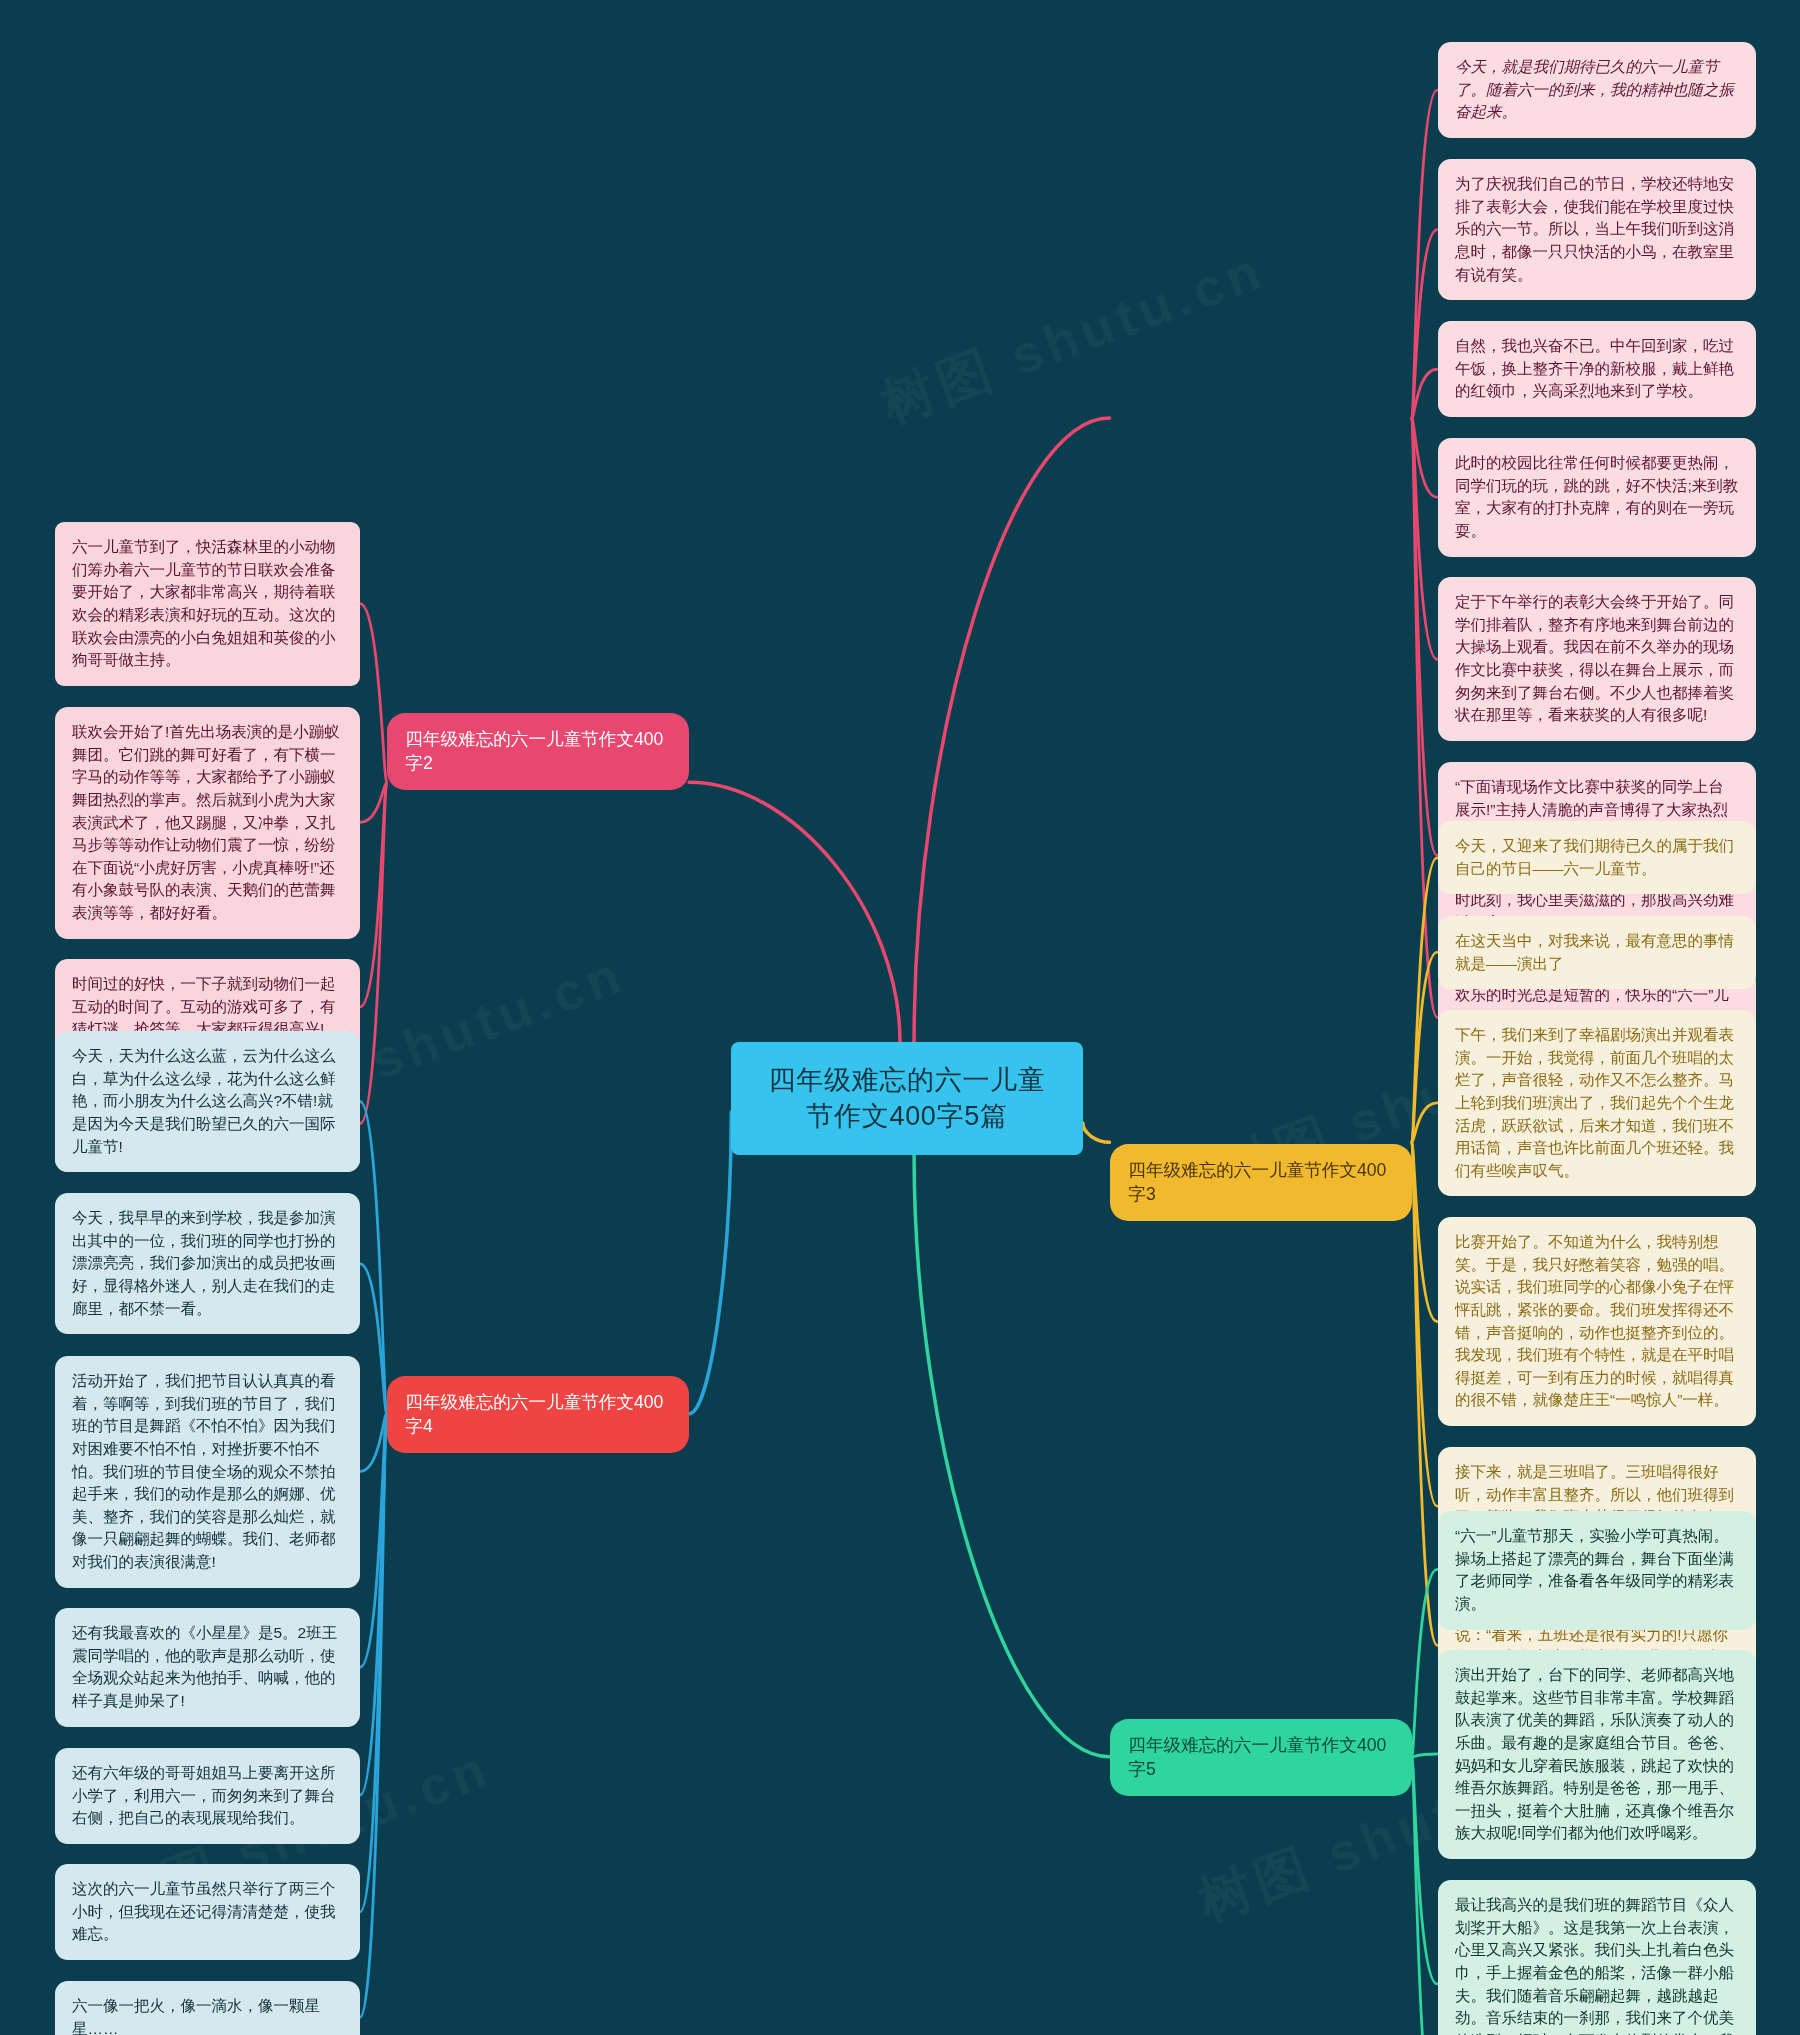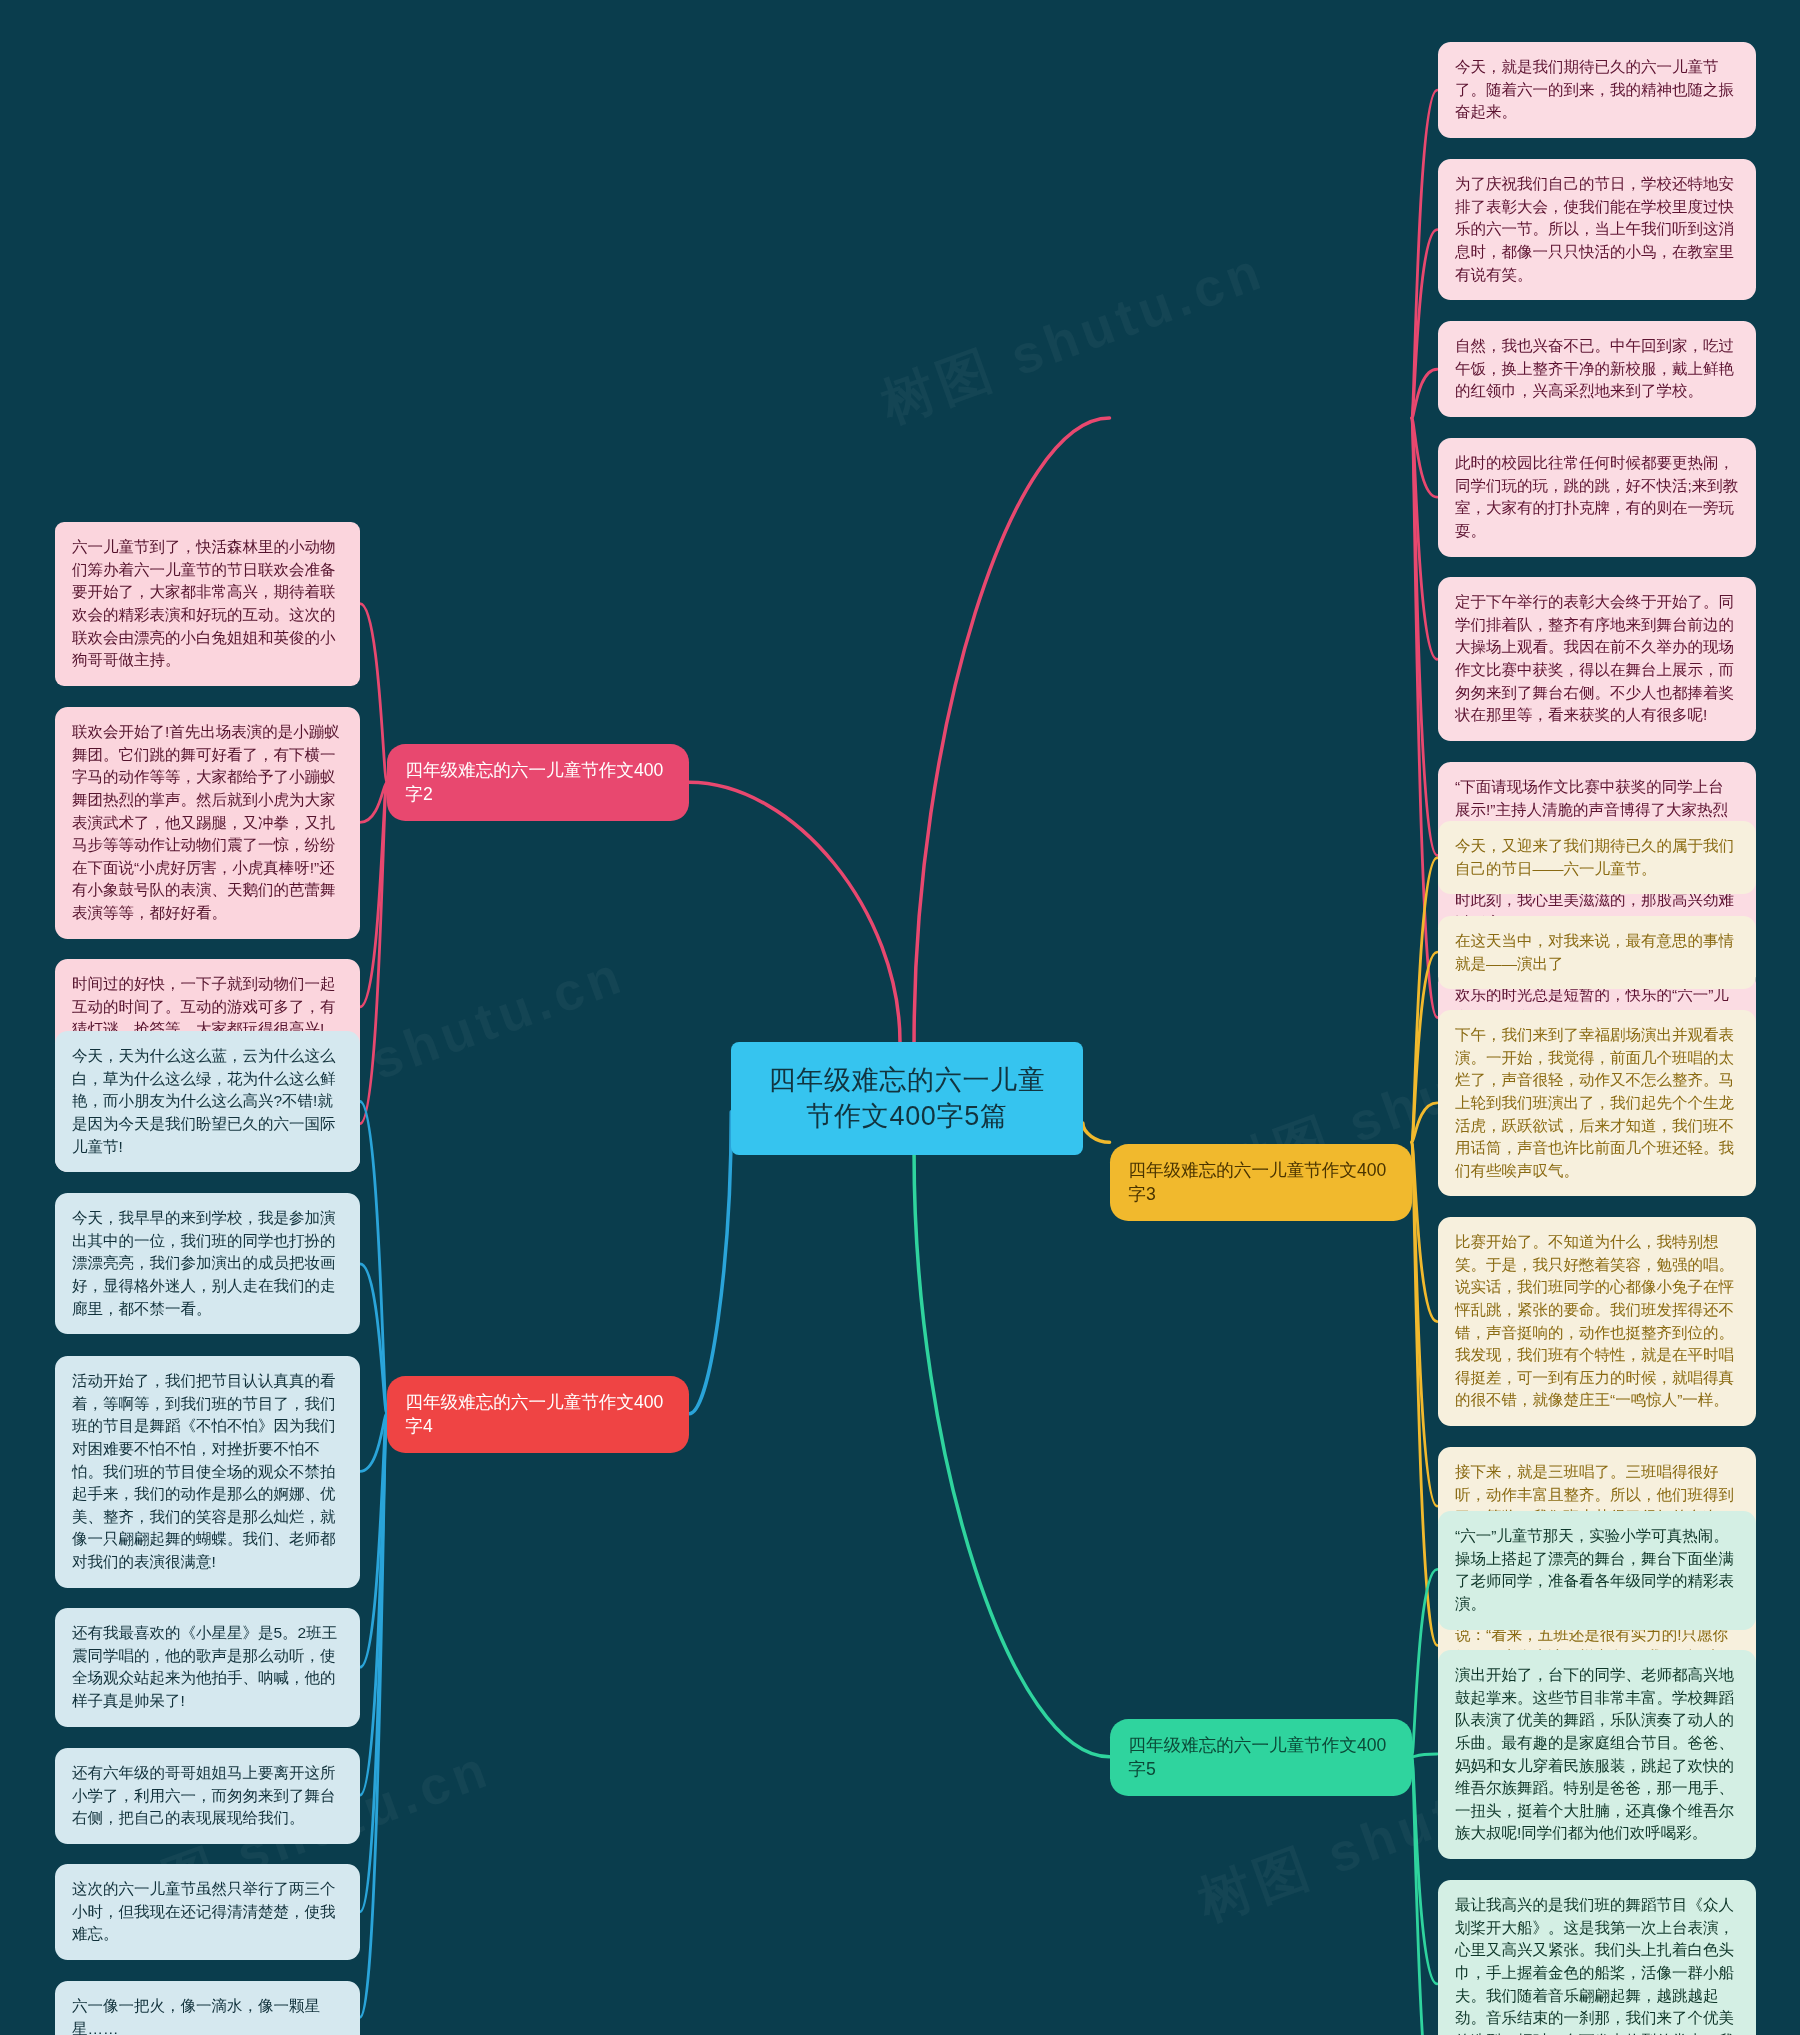--- a/index.html
+++ b/index.html
@@ -60,21 +60,21 @@
     position: absolute;
     width: 302px;
     padding: 14px 18.3px;
     border-radius: 18.3px;
     color: #fff;
     font-size: 17.6px;
     line-height: 1.38;
     z-index: 5;
   }
   .branch.b1 { background: #e8486f; left: 1110px; top: 380px; }
-  .branch.b2 { background: #e8486f; left: 387px;  top: 744px; }
+  .branch.b2 { background: #e8486f; left: 387px;  top: 713px; }
   .branch.b3 { background: #f1b92d; left: 1110px; top: 1104px; color: #4a3400; margin-top: 40px; }
   .branch.b4 { background: #ef4444; left: 387px;  top: 1376px; }
   .branch.b5 { background: #2fd49e; left: 1110px; top: 1719px; color: #0b4a38; }
 
   
   .leaf {
     position: absolute;
     border-radius: 12.7px;
     padding: 14px 17px;
     font-size: 15.5px;
@@ -138,21 +138,21 @@
     </svg>
 
   <div class="root">四年级难忘的六一儿童节作文400字5篇</div>
 
   <div class="branch b2">四年级难忘的六一儿童节作文400字2</div>
   <div class="branch b3">四年级难忘的六一儿童节作文400字3</div>
   <div class="branch b4">四年级难忘的六一儿童节作文400字4</div>
   <div class="branch b5">四年级难忘的六一儿童节作文400字5</div>
 
   <div id="leaf-layer">
-      <div class="leaf pink col-right" style="top: 42px;">今天，就是我们期待已久的六一儿童节了。随着六一的到来，我的精神也随之振奋起来。</div>
+      <div class="leaf pink col-right" style="top: 42px; font-style: italic;">今天，就是我们期待已久的六一儿童节了。随着六一的到来，我的精神也随之振奋起来。</div>
       <div class="leaf pink col-right" style="top: 159px;">为了庆祝我们自己的节日，学校还特地安排了表彰大会，使我们能在学校里度过快乐的六一节。所以，当上午我们听到这消息时，都像一只只快活的小鸟，在教室里有说有笑。</div>
       <div class="leaf pink col-right" style="top: 321px;">自然，我也兴奋不已。中午回到家，吃过午饭，换上整齐干净的新校服，戴上鲜艳的红领巾，兴高采烈地来到了学校。</div>
       <div class="leaf pink col-right" style="top: 438px; border-radius: 13px;">此时的校园比往常任何时候都要更热闹，同学们玩的玩，跳的跳，好不快活;来到教室，大家有的打扑克牌，有的则在一旁玩耍。</div>
       <div class="leaf pink col-right" style="top: 577px;">定于下午举行的表彰大会终于开始了。同学们排着队，整齐有序地来到舞台前边的大操场上观看。我因在前不久举办的现场作文比赛中获奖，得以在舞台上展示，而匆匆来到了舞台右侧。不少人也都捧着奖状在那里等，看来获奖的人有很多呢!</div>
       <div class="leaf pink col-right" style="top: 762px;">“下面请现场作文比赛中获奖的同学上台展示!”主持人清脆的声音博得了大家热烈的掌声。我和获奖的同学有顺序地走上舞台，排成四排，将手中的奖状高高举过头顶，台下爆发出又一阵热烈的`掌声。此时此刻，我心里美滋滋的，那股高兴劲难以形容。</div>
       <div class="leaf pink col-right" style="top: 970px;">欢乐的时光总是短暂的，快乐的“六一”儿童节在大家的欢笑声中不知不觉过去了。我期盼下次“六一”早日到来!</div>
       <div class="leaf cream col-right" style="top: 821px;">今天，又迎来了我们期待已久的属于我们自己的节日——六一儿童节。</div>
       <div class="leaf cream col-right" style="top: 916px;">在这天当中，对我来说，最有意思的事情就是——演出了</div>
       <div class="leaf cream col-right" style="top: 1010px;">下午，我们来到了幸福剧场演出并观看表演。一开始，我觉得，前面几个班唱的太烂了，声音很轻，动作又不怎么整齐。马上轮到我们班演出了，我们起先个个生龙活虎，跃跃欲试，后来才知道，我们班不用话筒，声音也许比前面几个班还轻。我们有些唉声叹气。</div>
       <div class="leaf cream col-right" style="top: 1217px;">比赛开始了。不知道为什么，我特别想笑。于是，我只好憋着笑容，勉强的唱。说实话，我们班同学的心都像小兔子在怦怦乱跳，紧张的要命。我们班发挥得还不错，声音挺响的，动作也挺整齐到位的。我发现，我们班有个特性，就是在平时唱得挺差，可一到有压力的时候，就唱得真的很不错，就像楚庄王“一鸣惊人”一样。</div>

